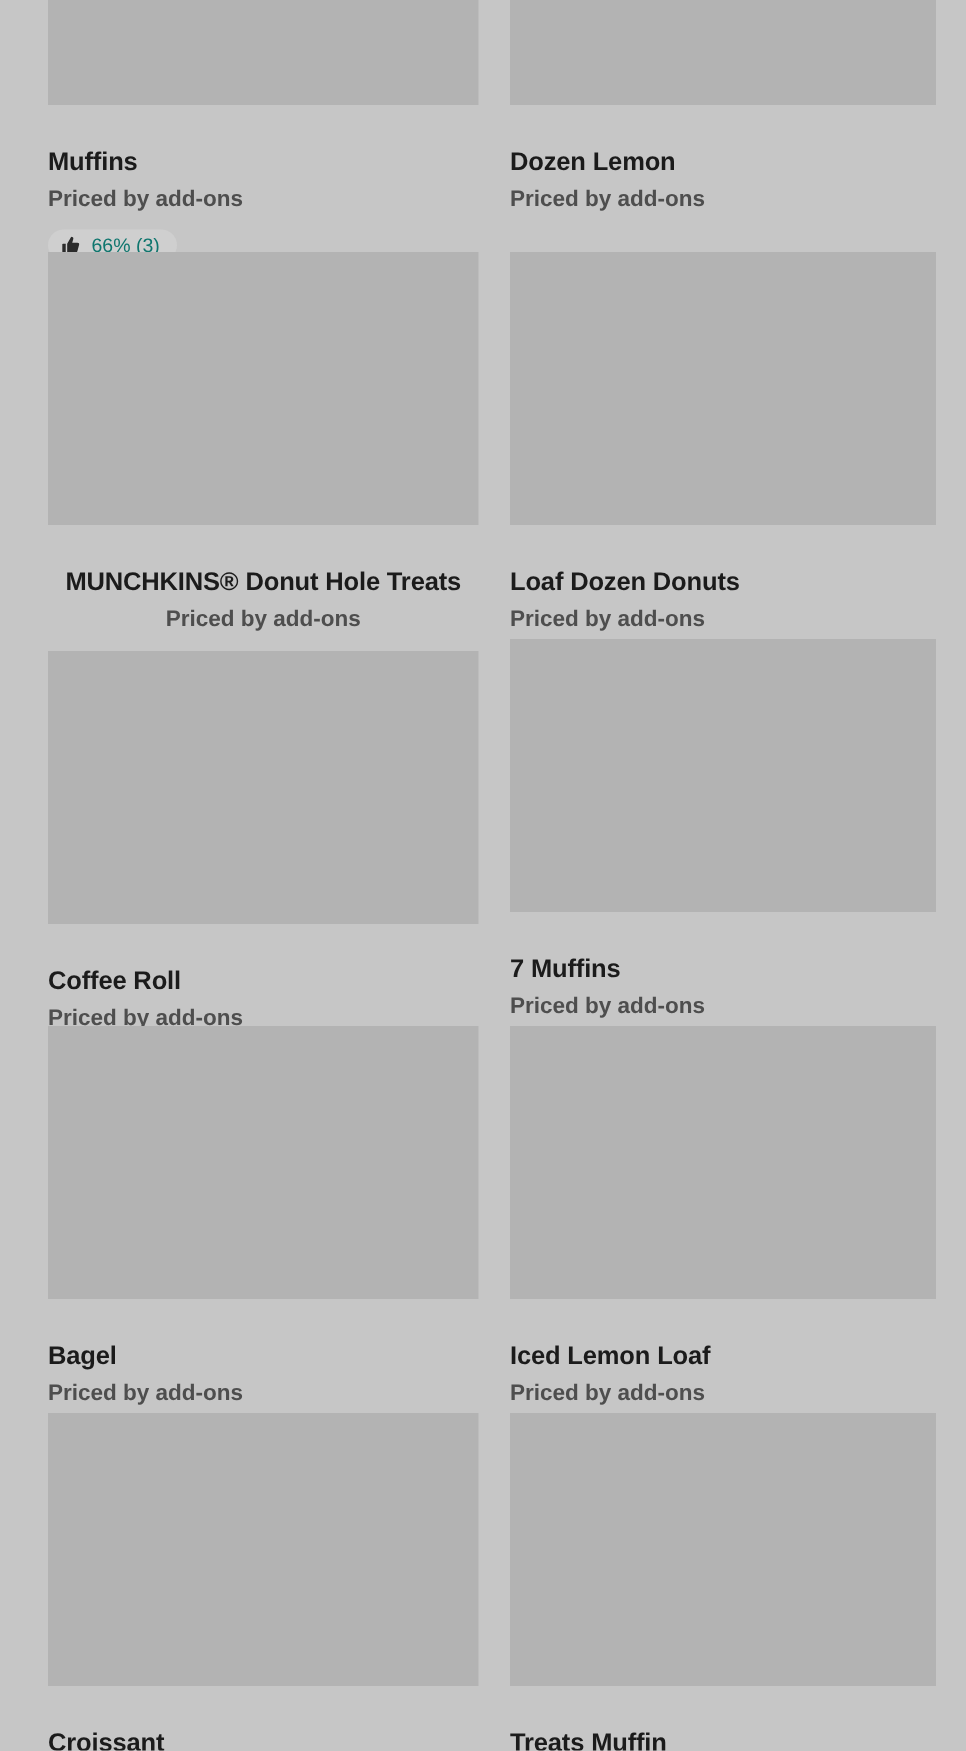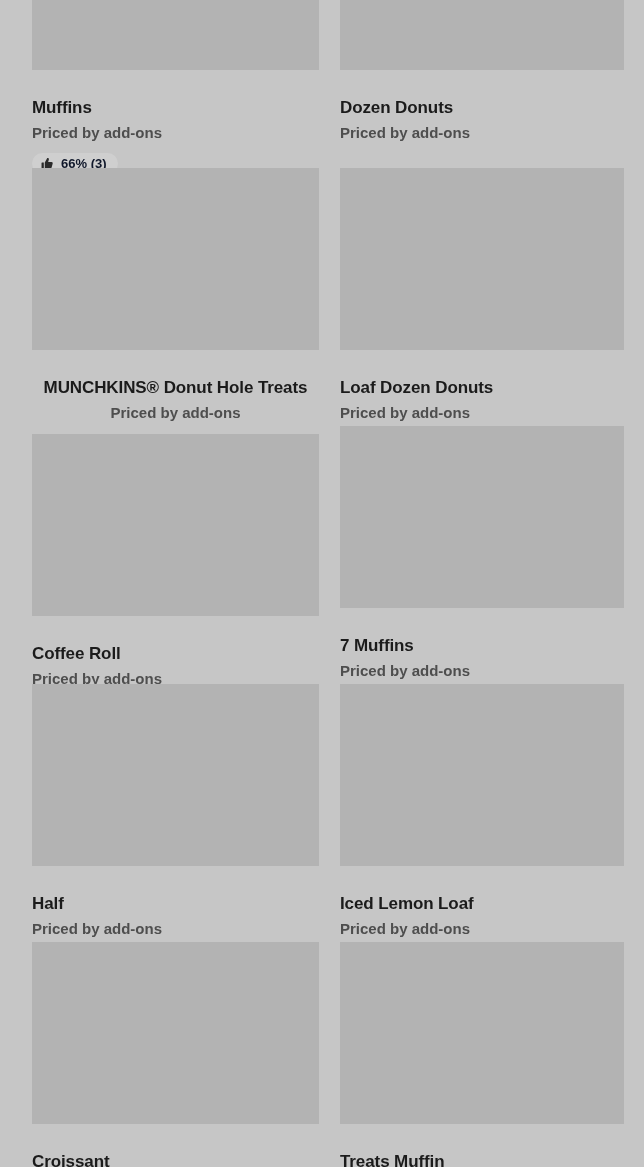--- a/index.html
+++ b/index.html
@@ -74,22 +74,22 @@
   .thumbs-up-icon {
     display: inline-block;
     width: 13px;
     height: 13px;
     flex: none;
     color: #2b2b2b;
   }
   .thumbs-up-icon svg { display: block; }
   .rating-text {
     font-size: 13px;
-    font-weight: 700;
-    color: #0f172a;
+    font-weight: 400;
+    color: #0f766e;
     white-space: nowrap;
   }
 </style>
 </head>
 <body>
 
 <div id="menu-grid">
     <div class="card col-left" style="top: -112px;">
       <div class="card-thumb"></div>
       <div class="card-body"><div class="card-title">Muffins</div><div class="card-price">Priced by add-ons</div><div class="rating-badge">
@@ -98,21 +98,21 @@
               <path d="M2 10h3.2v11H2a1 1 0 0 1-1-1v-9a1 1 0 0 1 1-1z"></path>
               <path d="M7 10.2 11.6 2a2 2 0 0 1 2.9 2.4L13.2 9h6.3a2.2 2.2 0 0 1 2.1 2.8l-1.9 7A2.3 2.3 0 0 1 17.5 21H7z"></path>
             </svg>
           </span>
           <span class="rating-text">66% (3)</span>
         </div></div>
     </div>
     <div class="card col-right" style="top: -112px;">
       <div class="card-thumb"></div>
       <div class="card-body">
-        <div class="card-title">Dozen Donuts</div>
+        <div class="card-title">Dozen Lemon</div>
         <div class="card-price">Priced by add-ons</div>
       </div>
     </div>
     <div class="card col-left" style="top: 168px; text-align: center;">
       <div class="card-thumb"></div>
       <div class="card-body">
         <div class="card-title">MUNCHKINS® Donut Hole Treats</div>
         <div class="card-price">Priced by add-ons</div>
       </div>
     </div>
@@ -133,21 +133,21 @@
     <div class="card col-right" style="top: 426px;">
       <div class="card-thumb"></div>
       <div class="card-body">
         <div class="card-title">7 Muffins</div>
         <div class="card-price">Priced by add-ons</div>
       </div>
     </div>
     <div class="card col-left" style="top: 684px;">
       <div class="card-thumb"></div>
       <div class="card-body">
-        <div class="card-title">Half</div>
+        <div class="card-title">Bagel</div>
         <div class="card-price">Priced by add-ons</div>
       </div>
     </div>
     <div class="card col-right" style="top: 684px;">
       <div class="card-thumb"></div>
       <div class="card-body">
         <div class="card-title">Iced Lemon Loaf</div>
         <div class="card-price">Priced by add-ons</div>
       </div>
     </div>

